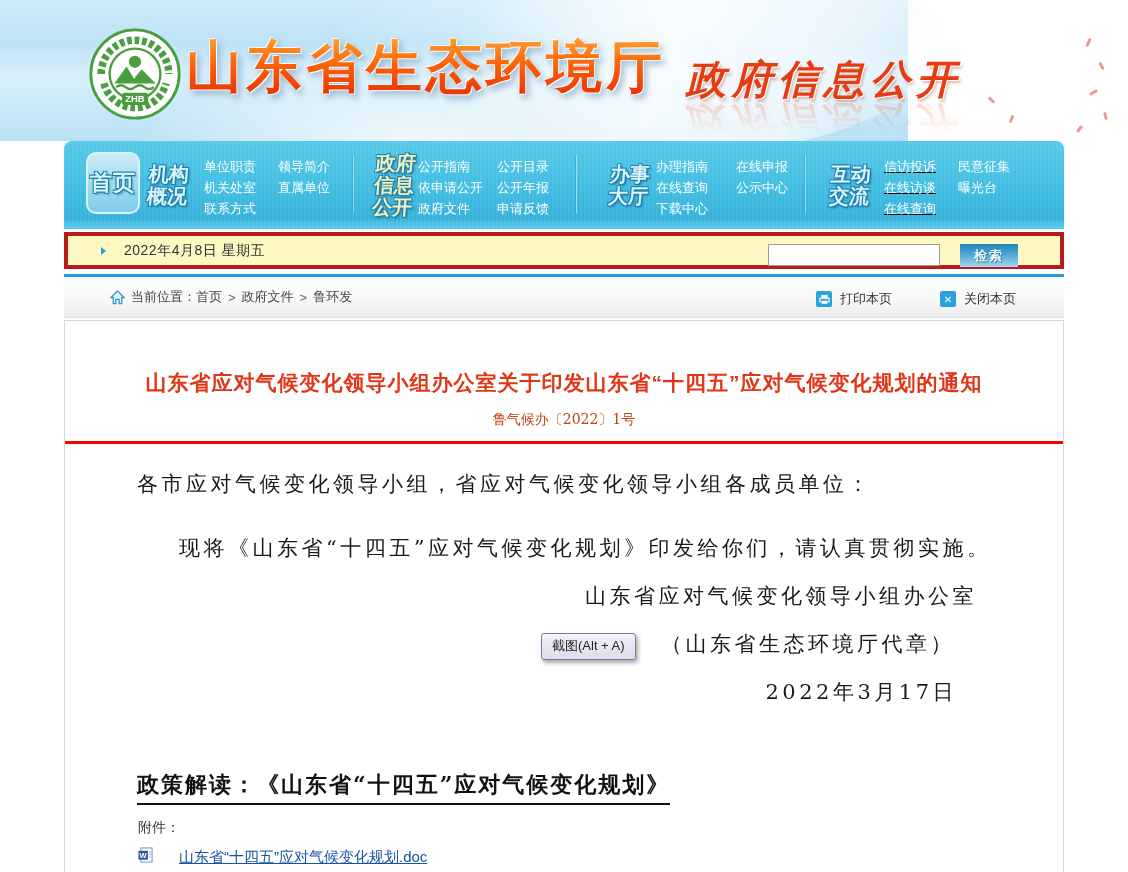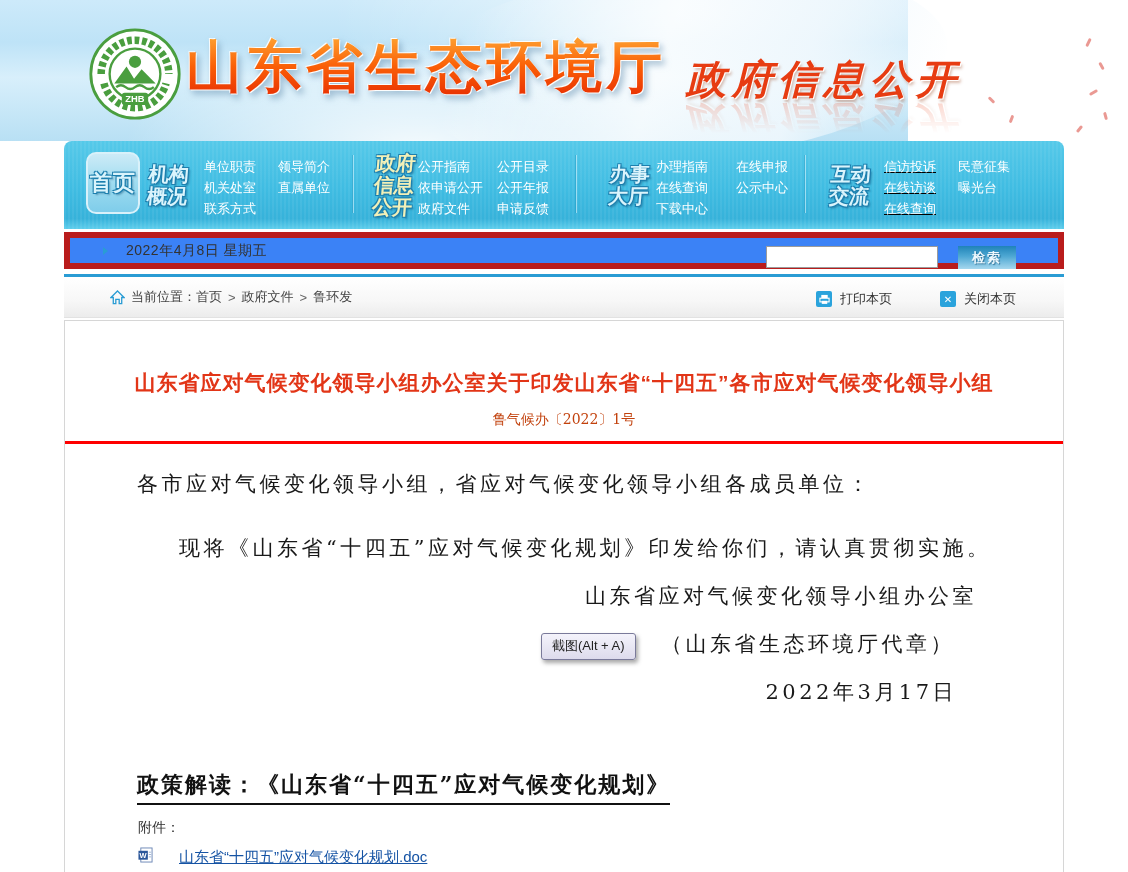--- a/index.html
+++ b/index.html
@@ -46,22 +46,22 @@
   .home-box span { font-size:22px; letter-spacing:1px; }
   .nav-group-title { display:inline-block; width:2.15em; font-size:20px; line-height:22px;
     transform:skewX(-5deg); cursor:pointer; }
   .nav-group { position:absolute; top:0; height:88px; display:flex; align-items:center; }
   .nav-cols { position:absolute; top:15px; display:flex; }
   .nav-col { display:flex; flex-direction:column; }
   .nav-item { color:#fff; font-size:13px; line-height:21px; white-space:nowrap; cursor:pointer; text-decoration:none; }
   .nav-divider { position:absolute; top:14px; width:1px; height:58px; background:rgba(225,248,255,.55); box-shadow:-1px 0 0 rgba(30,140,180,.35); }
 
   
-  .datebar { position:absolute; left:64px; top:232px; width:1000px; height:37px; background:#3b82f6;
-    border:6px solid #b91c1c; display:flex; align-items:center; }
+  .datebar { position:absolute; left:64px; top:232px; width:1000px; height:37px; background:#fef9c3;
+    border:4px solid #b91c1c; display:flex; align-items:center; }
   .date-arrow { width:0; height:0; border-left:5px solid #2a9cd4; border-top:4px solid transparent;
     border-bottom:4px solid transparent; margin-left:33px; }
   .date-text { font-size:14px; color:#333; margin-left:18px; letter-spacing:.5px; }
   .search-box { position:absolute; right:120px; top:8px; width:172px; height:22px; border:1px solid #9b9b9b; background:#fff; font-size:13px; padding:0 4px; }
   .search-btn { position:absolute; right:42px; top:8px; width:58px; height:23px; border:none; cursor:pointer;
     background:linear-gradient(180deg,#1f83b8 0%,#4ea8d3 45%,#a5d7ee 100%);
     color:#eef8fd; font-size:13px; font-weight:bold; letter-spacing:2px;
     text-shadow:1px 1px 1px rgba(10,70,110,.6); }
 
   
@@ -243,21 +243,21 @@
         <span class="lbl">打印本页</span>
       </span>
       <span class="action-item">
         <span class="ic">✕</span>
         <span class="lbl">关闭本页</span>
       </span>
     </div>
   </div>
 
   <div class="content">
-    <div class="doc-title">山东省应对气候变化领导小组办公室关于印发山东省“十四五”各市应对气候变化领导小组</div>
+    <div class="doc-title">山东省应对气候变化领导小组办公室关于印发山东省“十四五”应对气候变化规划的通知</div>
     <div class="doc-number">鲁气候办〔2022〕1号</div>
     <div class="red-rule"></div>
 
     <div class="doc-body">
       <p class="para-block">各市应对气候变化领导小组，省应对气候变化领导小组各成员单位：</p>
       <p class="para-block para-indent">现将《山东省“十四五”应对气候变化规划》印发给你们，请认真贯彻实施。</p>
       <div class="sign-block">
         <div class="sign-line1">山东省应对气候变化领导小组办公室</div>
         <div class="sign-line2">（山东省生态环境厅代章）</div>
         <div class="sign-date">2022年3月17日</div>

